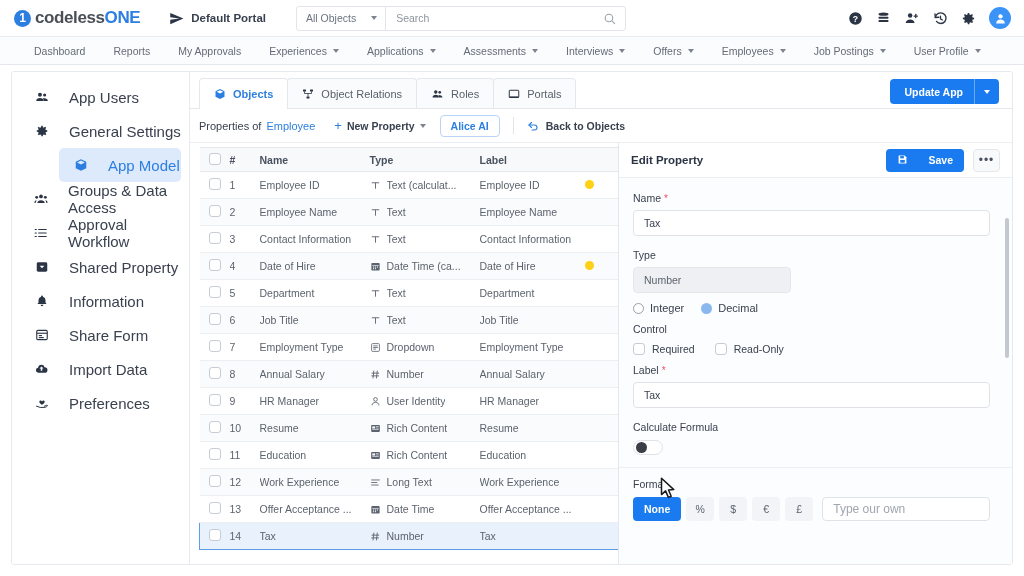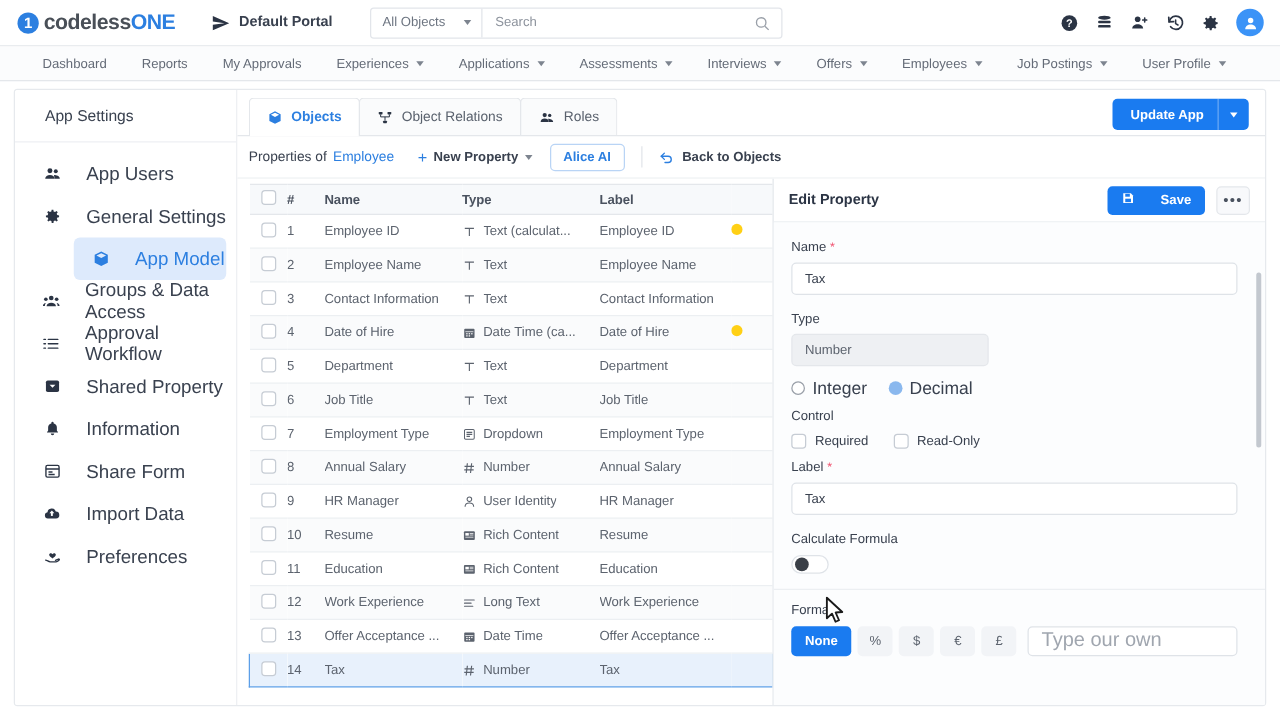--- a/index.html
+++ b/index.html
@@ -236,21 +236,21 @@
     font-size: 10.5px; color: #39414f;
   }
   .fld-disabled {
     width: 158px; height: 26px; border: 1px solid #e4e7eb; border-radius: 4px; background: #eef0f3;
     display: flex; align-items: center; padding: 0 10px;
     font-size: 10.5px; color: #5c636e;
   }
   .gap { height: 13px; }
   .gap-s { height: 9px; }
   .radio-row { display: flex; align-items: center; gap: 17px; margin-top: 9px; }
-  .radio-item { display: flex; align-items: center; gap: 6px; font-size: 14px; color: #39414f; }
+  .radio-item { display: flex; align-items: center; gap: 6px; font-size: 11px; color: #39414f; }
   .rd { width: 11px; height: 11px; border-radius: 50%; border: 1px solid #9aa0a9; background: #fff; }
   .rd.on { border: none; background: #8ab8ee; }
   .cb-row { display: flex; align-items: center; gap: 20px; margin-top: 8px; }
   .cb-item { display: flex; align-items: center; gap: 7px; font-size: 10.5px; color: #39414f; }
   .cb { width: 12px; height: 12px; border: 1px solid #c6ccd4; border-radius: 3px; background: #fff; }
 
   .toggle {
     width: 30px; height: 15px; border-radius: 8px;
     border: 1px solid #dfe3e8; background: #fff;
     display: flex; align-items: center; padding: 0 2px;
@@ -265,21 +265,21 @@
   .fmt-btn {
     min-width: 28px; height: 24px; padding: 0 8px;
     border-radius: 4px; background: #f2f4f7;
     display: flex; align-items: center; justify-content: center;
     font-size: 10.5px; color: #5c636e;
   }
   .fmt-btn.active { background: #1a7bf0; color: #fff; font-weight: bold; padding: 0 11px; }
   .fmt-input {
     flex: 1; height: 24px; border: 1px solid #dfe3e8; border-radius: 4px; background: #fff;
     display: flex; align-items: center; padding: 0 10px;
-    font-size: 16px; color: #a0a6af; margin-left: 4px;
+    font-size: 12px; color: #a0a6af; margin-left: 4px;
   }
 
   .panel-scroll {
     position: absolute; right: 3px; top: 40px;
     width: 4px; height: 140px; border-radius: 2px;
     background: #c3c8cf;
   }
 
   
   .cursor { position: absolute; left: 660px; top: 477px; z-index: 50; pointer-events: none; }
@@ -401,21 +401,20 @@
     </div>
   <div class="navitem">
       <span>User Profile</span>
       <span class="caret"></span>
     </div>
 </div>
 
 <div class="page">
 
   <div class="sidebar">
-    <div class="sidebar-title">App Settings</div>
     <div class="side-list">
 
       <div class="side-item">
         <span class="si-icon">
             <svg width="14" height="14" viewBox="0 0 24 24" fill="currentColor">
               <circle cx="8.5" cy="8" r="3.4"></circle>
               <circle cx="16.5" cy="8.6" r="2.7"></circle>
               <path d="M2 19c0-3.4 3-5.3 6.5-5.3S15 15.6 15 19z"></path>
               <path d="M14 13.8c3.2.1 8 1.3 8 5.2h-7z"></path>
             </svg>
@@ -548,20 +547,29 @@
       <div class="tab">
         <span class="t-icon">
             <svg width="13" height="12" viewBox="0 0 24 24" fill="#2b3444">
               <circle cx="8.5" cy="8" r="3.4"></circle>
               <circle cx="16.5" cy="8.6" r="2.7"></circle>
               <path d="M2 19c0-3.4 3-5.3 6.5-5.3S15 15.6 15 19z"></path>
               <path d="M14 13.8c3.2.1 8 1.3 8 5.2h-7z"></path>
             </svg>
           </span>
         <span>Roles</span>
+      </div>
+      <div class="tab">
+        <span class="t-icon">
+            <svg width="12" height="12" viewBox="0 0 24 24" fill="none" stroke="#2b3444" stroke-width="2">
+              <rect x="2.5" y="4.5" width="19" height="14" rx="1.6"></rect>
+              <line x1="2.5" y1="18.5" x2="21.5" y2="18.5" stroke-width="2.6"></line>
+            </svg>
+          </span>
+        <span>Portals</span>
       </div>
 
       <div class="tabrow-right">
         <span class="info-ic">
           <svg width="13" height="13" viewBox="0 0 24 24" fill="none" stroke="currentColor" stroke-width="1.8">
               <circle cx="12" cy="12" r="9.2"></circle>
               <line x1="12" y1="10.6" x2="12" y2="17"></line>
               <circle cx="12" cy="7.4" r="1.1" fill="currentColor"></circle>
             </svg>
         </span>

